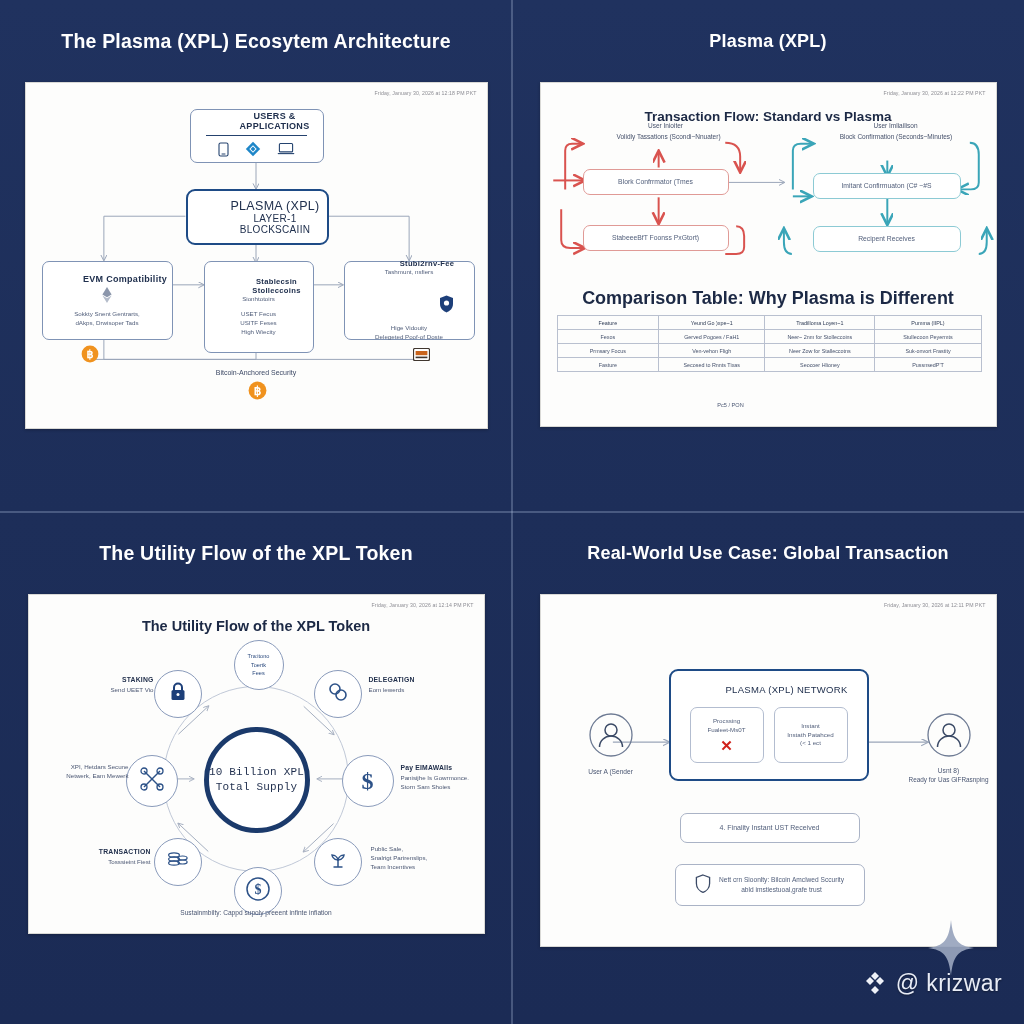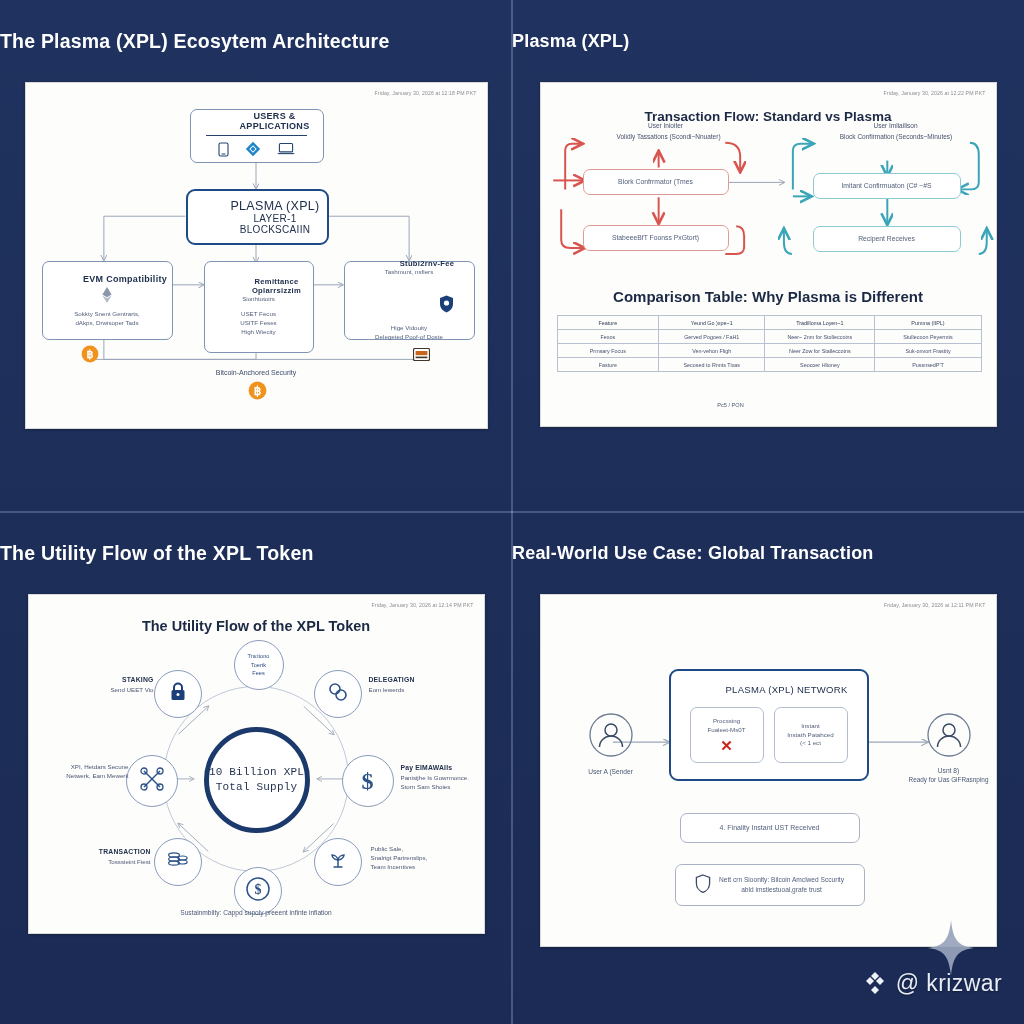--- a/index.html
+++ b/index.html
@@ -28,21 +28,21 @@
   .panel { position: relative; padding: 0; }
   .panel-title {
     color: #ffffff;
     font-weight: bold;
     text-align: center;
     letter-spacing: .2px;
   }
   .p1 .panel-title, .p3 .panel-title { font-size: 19.5px; }
   .p2 .panel-title { font-size: 18px; }
   .p4 .panel-title { font-size: 18px; }
-  .title-wrap { height: 82px; display:flex; align-items:center; justify-content:flex-start; }
+  .title-wrap { height: 82px; display:flex; align-items:center; justify-content:center; }
   .p3 .title-wrap, .p4 .title-wrap { height: 82px; }
 
   .card {
     position: relative;
     background: #fdfdfc;
     border: 1px solid #d9d9d6;
     margin: 0 auto;
     overflow: hidden;
     box-shadow: 0 1px 3px rgba(0,0,0,.25);
   }
@@ -177,21 +177,21 @@
             <svg width="10" height="16" viewBox="0 0 10 16">
                 <path d="M5 0 L9.6 7.6 L5 10.2 L0.4 7.6 Z" fill="#8b96ab"></path>
                 <path d="M5 11.2 L9.6 8.6 L5 16 L0.4 8.6 Z" fill="#b4bcca"></path>
               </svg>
           </span>
           <div class="sub blurtext">Sokkty Snent Gentrarts,</div>
           <div class="sub blurtext">dAkps, Drwisoper Tads</div>
         </div>
 
         <div class="node" style="left:178px; top:178px; width:110px; height:92px;">
-          <div class="hdr blurtext" style="font-size:7.6px;">Remittance Oplarrsizzim</div>
+          <div class="hdr blurtext" style="font-size:7.6px;">Stablecsin Stolleccoins</div>
           <div class="sub blurtext">Sionhtotoirs</div>
           <div class="sub blurtext" style="margin-top:6px;">USET Fecus</div>
           <div class="sub blurtext">USITF Feses</div>
           <div class="sub blurtext">High Wiecity</div>
         </div>
 
         <div class="node" style="left:318px; top:178px; width:131px; height:79px;">
           <div style="display:flex; align-items:flex-end; gap:18px;flex-direction:column;">
             <div style="text-align:center;">
               <div class="hdr blurtext" style="font-size:7.6px;">Stubi2rnv-Fee</div>
@@ -282,21 +282,21 @@
 
         <div class="lbl blurtext" style="left:290px; top:38px; width:130px; font-size:6.5px; color:#45506a;">User Imliailison</div>
         <div class="lbl blurtext" style="left:268px; top:49px; width:175px; font-size:6.5px; color:#45506a;">Block Confirmation (Seconds~Minutes)</div>
         <div class="node blurtext" style="left:272px;top:90px;width:148px;height:26px;border-color:#8ccad4;">
           <div class="sub" style="font-size:6.8px;">Imitant Confirmuaton (C# ~#S</div>
         </div>
         <div class="node blurtext" style="left:272px;top:143px;width:148px;height:26px;border-color:#8ccad4;">
           <div class="sub" style="font-size:6.8px;">Recipent Receives</div>
         </div>
 
-        <div class="sec-title blurtext" style="top:205px; font-size:15px;">Comparison Table: Why Plasma is Different</div>
+        <div class="sec-title blurtext" style="top:205px; font-size:18px;">Comparison Table: Why Plasma is Different</div>
 
         <table class="cmp blurtext" style="left:16px; top:232px; width:425px;">
           <thead>
             <tr>
               <th style="width:24%">Feature</th>
               <th style="width:25%">Yeund Go )xpe~1</th>
               <th style="width:26%">Tradilloma Loyen~1</th>
               <th style="width:25%">Pumma (IIPL)</th>
             </tr>
           </thead>

